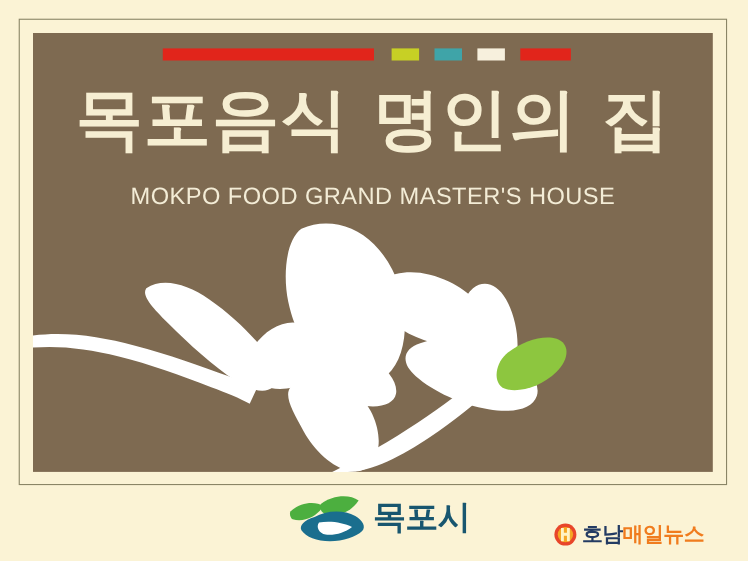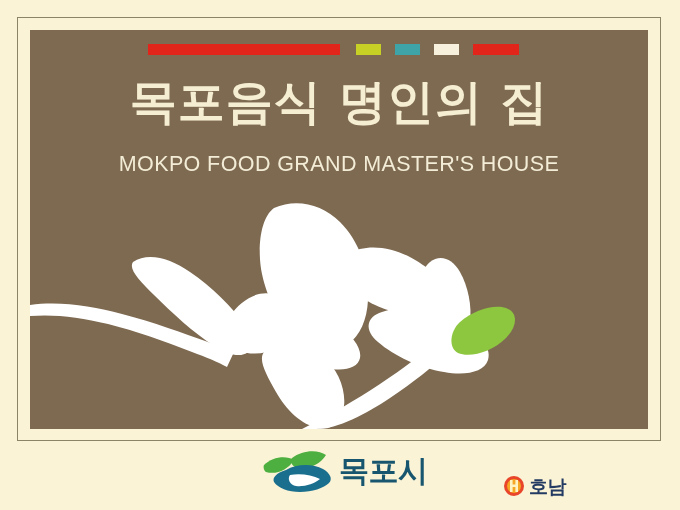--- a/index.html
+++ b/index.html
@@ -64,30 +64,30 @@
 
   
   .title-ko {
     position: absolute;
     left: 0;
     top: 48px;
     width: 618px;
     text-align: center;
     color: #f6eed2;
     font-family: "DejaVu Sans", sans-serif;
-    font-size: 47px;
+    font-size: 61px;
     font-weight: 700;
     letter-spacing: 1px;
     line-height: 1;
     white-space: nowrap;
   }
   .title-en {
     position: absolute;
     left: 0;
-    top: 122px;
+    top: 136px;
     width: 618px;
     text-align: center;
     color: #f3ecd6;
     font-family: "Liberation Sans", sans-serif;
     font-size: 21.5px;
     font-weight: 400;
     letter-spacing: 0.4px;
     white-space: nowrap;
   }
 
@@ -227,15 +227,16 @@
   </div>
 
   <div class="logo-news">
     <svg class="emblem" viewBox="0 0 22 22">
       <circle cx="11" cy="11" r="10" fill="#e8452a"></circle>
       <circle cx="11" cy="11" r="7" fill="#f5a623"></circle>
       <path d="M7 5 L9.6 5 L9.6 9.4 L12.4 9.4 L12.4 5 L15 5 L15 17 L12.4 17
                L12.4 12 L9.6 12 L9.6 17 L7 17 Z" fill="#fff3c4"></path>
     </svg>
     <span class="n1">호남</span>
+    <span class="n2">매일뉴스</span>
   </div>
 
 </div>
 
 </body></html>

